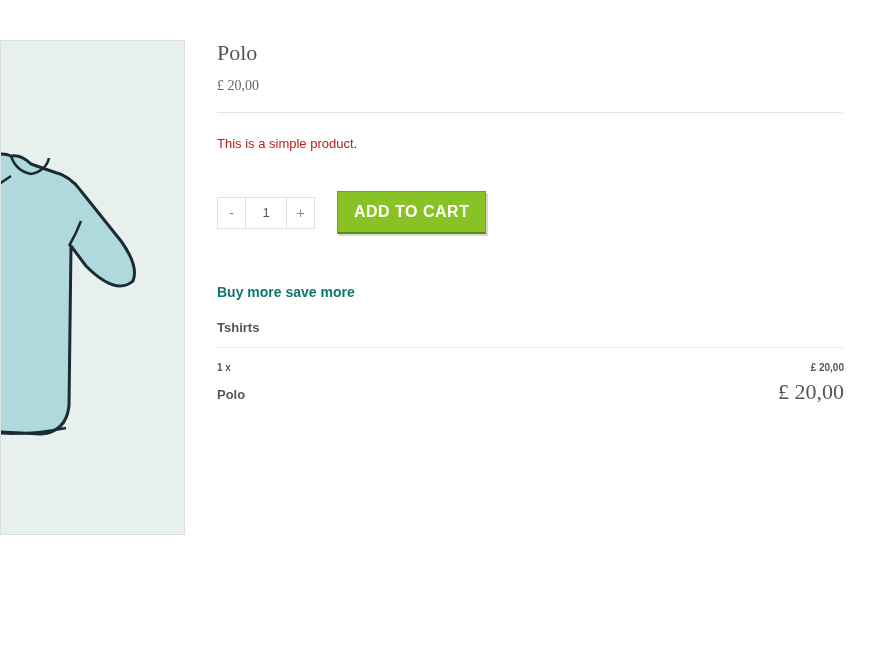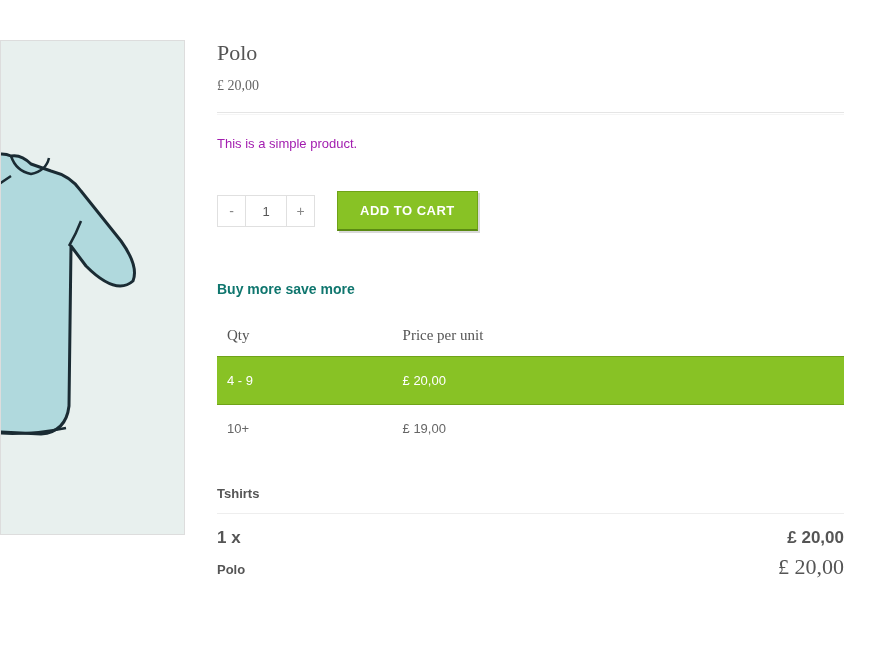--- a/index.html
+++ b/index.html
@@ -48,21 +48,21 @@
     .divider {
       border: none;
       border-top: 1px solid #e5e5e5;
       border-bottom: 1px solid #fff;
       margin-bottom: 22px;
       box-shadow: 0 1px 0 #f5f5f5;
     }
     .description {
       font-family: -apple-system, BlinkMacSystemFont, 'Segoe UI', Arial, sans-serif;
       font-size: 13px;
-      color: #a21caf;
+      color: #b91c1c;
       margin-bottom: 40px;
     }
     .cart-row {
       display: flex;
       align-items: center;
       gap: 22px;
       margin-bottom: 50px;
     }
     .qty-control {
       display: flex;
@@ -92,24 +92,24 @@
       font-size: 13px;
       color: #555;
     }
     .add-cart {
       background: #88c225;
       border: 1px solid #6fa318;
       border-bottom: 2px solid #5a8a13;
       box-shadow: 2px 2px 0 rgba(0,0,0,0.15);
       color: #fff;
       font-family: Arial, sans-serif;
-      font-size: 13px;
+      font-size: 16px;
       font-weight: bold;
       letter-spacing: 0.5px;
-      padding: 11px 22px;
+      padding: 11px 16px;
       cursor: pointer;
     }
     .section-title {
       font-family: -apple-system, BlinkMacSystemFont, 'Segoe UI', Arial, sans-serif;
       font-size: 14px;
       font-weight: bold;
       color: #0f766e;
       margin-bottom: 20px;
     }
     .tier-table {
@@ -147,21 +147,21 @@
     .summary-divider {
       border: none;
       border-top: 1px solid #eee;
       margin-bottom: 14px;
     }
     .summary-line {
       display: flex;
       justify-content: space-between;
       align-items: baseline;
       font-family: -apple-system, BlinkMacSystemFont, 'Segoe UI', Arial, sans-serif;
-      font-size: 17px;
+      font-size: 10px;
       font-weight: bold;
       color: #555;
       margin-bottom: 6px;
     }
     .summary-line2 {
       display: flex;
       justify-content: space-between;
       align-items: baseline;
       margin-bottom: 36px;
     }
@@ -207,38 +207,20 @@
     <div class="cart-row">
       <div class="qty-control">
         <button class="qty-btn">-</button>
         <input class="qty-input" value="1" style="">
         <button class="qty-btn">+</button>
       </div>
       <button class="add-cart">ADD TO CART</button>
     </div>
 
     <div class="section-title">Buy more save more</div>
-    <table class="tier-table">
-      <thead>
-        <tr>
-          <th>Qty</th>
-          <th>Price per unit</th>
-        </tr>
-      </thead>
-      <tbody>
-        <tr class="tier-row-active">
-          <td>4 - 9</td>
-          <td>£ 20,00</td>
-        </tr>
-        <tr>
-          <td>10+</td>
-          <td>£ 19,00</td>
-        </tr>
-      </tbody>
-    </table>
 
     <div class="summary-title">Tshirts</div>
     <hr class="summary-divider">
     <div class="summary-line">
       <span>1 x</span>
       <span>£ 20,00</span>
     </div>
     <div class="summary-line2">
       <span class="summary-name">Polo</span>
       <span class="summary-total">£ 20,00</span>

